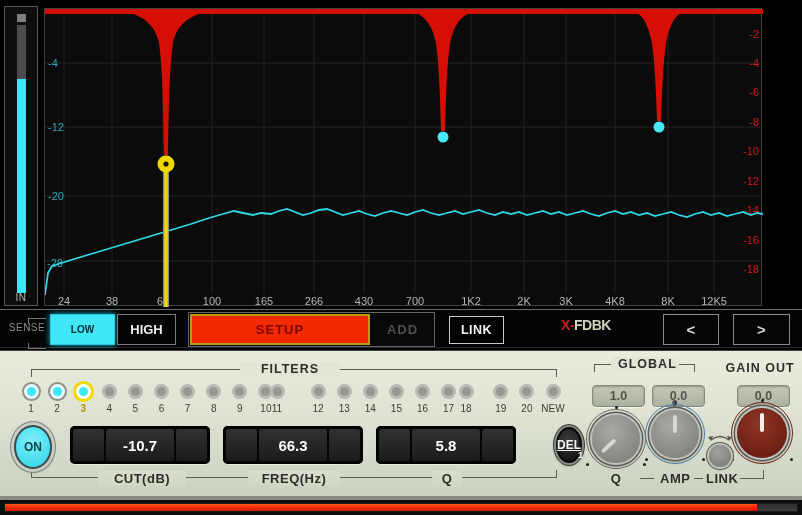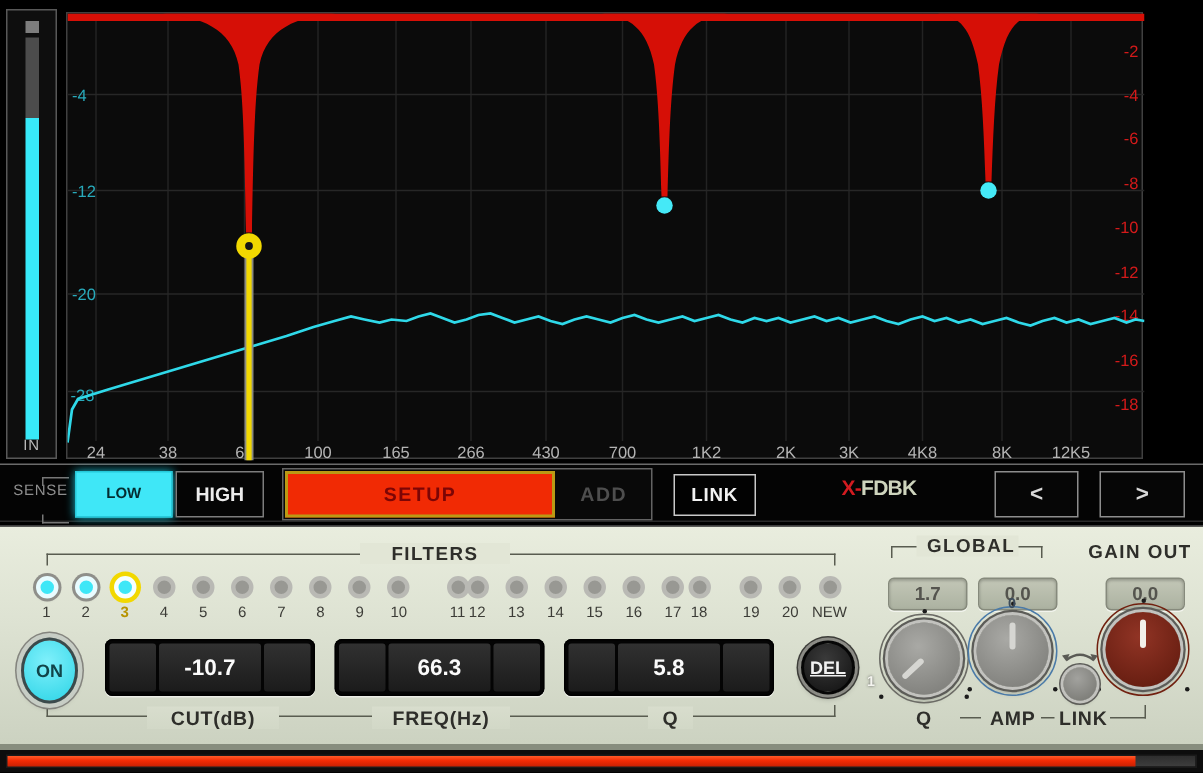--- a/index.html
+++ b/index.html
@@ -75,21 +75,21 @@
   .slot.active .led   { background:#3ee7f7; border-color:#e9fcff; box-shadow:0 0 0 2px #8f8f8a,0 1px 2px rgba(0,0,0,.35); }
   .slot.selected .led { background:#3ee7f7; border-color:#f5ffff; box-shadow:0 0 0 3px #f2d800,0 1px 2px rgba(0,0,0,.35); }
   .slot .n { margin-top:4px; font-size:10px; color:#3c3c37; }
   .slot.selected .n { color:#b79300; font-weight:bold; }
 
   .round-btn { position:absolute; border-radius:50%; display:flex; align-items:center;
                justify-content:center; font-weight:bold; }
   .on-btn { left:14px; top:74px; width:38px; height:44px; background:radial-gradient(circle at 45% 35%,#7ff0fb,#2cd4e6);
             color:#114449; font-size:12px; border:2px solid #3b4a4c;
             box-shadow:0 0 0 3px #c7cdc5,0 0 0 4px #84847e,0 2px 4px rgba(0,0,0,.4); }
-  .del-btn { left:534px; top:76px; width:36px; height:36px;
+  .del-btn { left:556px; top:76px; width:26px; height:36px;
              background:radial-gradient(circle at 45% 32%,#3a3a3a,#101010);
              color:#f2f2f2; font-size:12px; border:2px solid #060606;
              box-shadow:0 0 0 2px #8b8b85,0 0 0 3px #3c3c38,0 2px 4px rgba(0,0,0,.4);text-decoration:underline; }
 
   .display { position:absolute; top:75px; width:140px; height:38px; background:#040404;
              border-radius:5px; padding:3px; display:flex; gap:2px;
              box-shadow:0 1px 0 rgba(255,255,255,.55), inset 0 0 0 1px #000; }
   .display .seg { background:linear-gradient(to bottom,#313131,#1b1b1b); border-radius:2px; }
   .display .side { width:31px; }
   .display .val { flex:1; display:flex; align-items:center; justify-content:center;
@@ -258,21 +258,21 @@
           <span class="n">8</span>
         </div>
         <div class="slot " style="left: 224.8px;">
           <span class="led"></span>
           <span class="n">9</span>
         </div>
         <div class="slot " style="left: 250.9px;">
           <span class="led"></span>
           <span class="n">10</span>
         </div>
-        <div class="slot " style="left: 290px;">
+        <div class="slot " style="left: 262px;">
           <span class="led"></span>
           <span class="n">11</span>
         </div>
         <div class="slot " style="left: 303.1px;">
           <span class="led"></span>
           <span class="n">12</span>
         </div>
         <div class="slot " style="left: 329.2px;">
           <span class="led"></span>
           <span class="n">13</span>
@@ -330,21 +330,21 @@
     </div>
 
     <div class="round-btn del-btn">DEL</div>
 
     <div class="sub-label" style="left:98px;  top:120px; width:88px;">CUT(dB)</div>
     <div class="sub-label" style="left:248px; top:120px; width:92px;">FREQ(Hz)</div>
     <div class="sub-label" style="left:432px; top:120px; width:30px;">Q</div>
 
     <div class="bracket top" style="left:594px; top:13px; width:101px;"></div>
     <div class="grp-label" style="left:611px; top:6px; width:68px;">GLOBAL</div>
-    <div class="vbox" style="left:592px;">1.7</div>
+    <div class="vbox" style="left:592px;">1.0</div>
     <div class="vbox" style="left:652px;">0.0</div>
 
     <div class="grp-label" style="left:718px; top:10px; width:84px; background:transparent;">GAIN OUT</div>
     <div class="vbox" style="left:737px;">0.0</div>
 
     <div class="knob ringed q-knob">
       <div class="ptr"></div>
         <span class="dot d1"></span>
         <span class="dot d2"></span>
         <span class="dot d3"></span>

